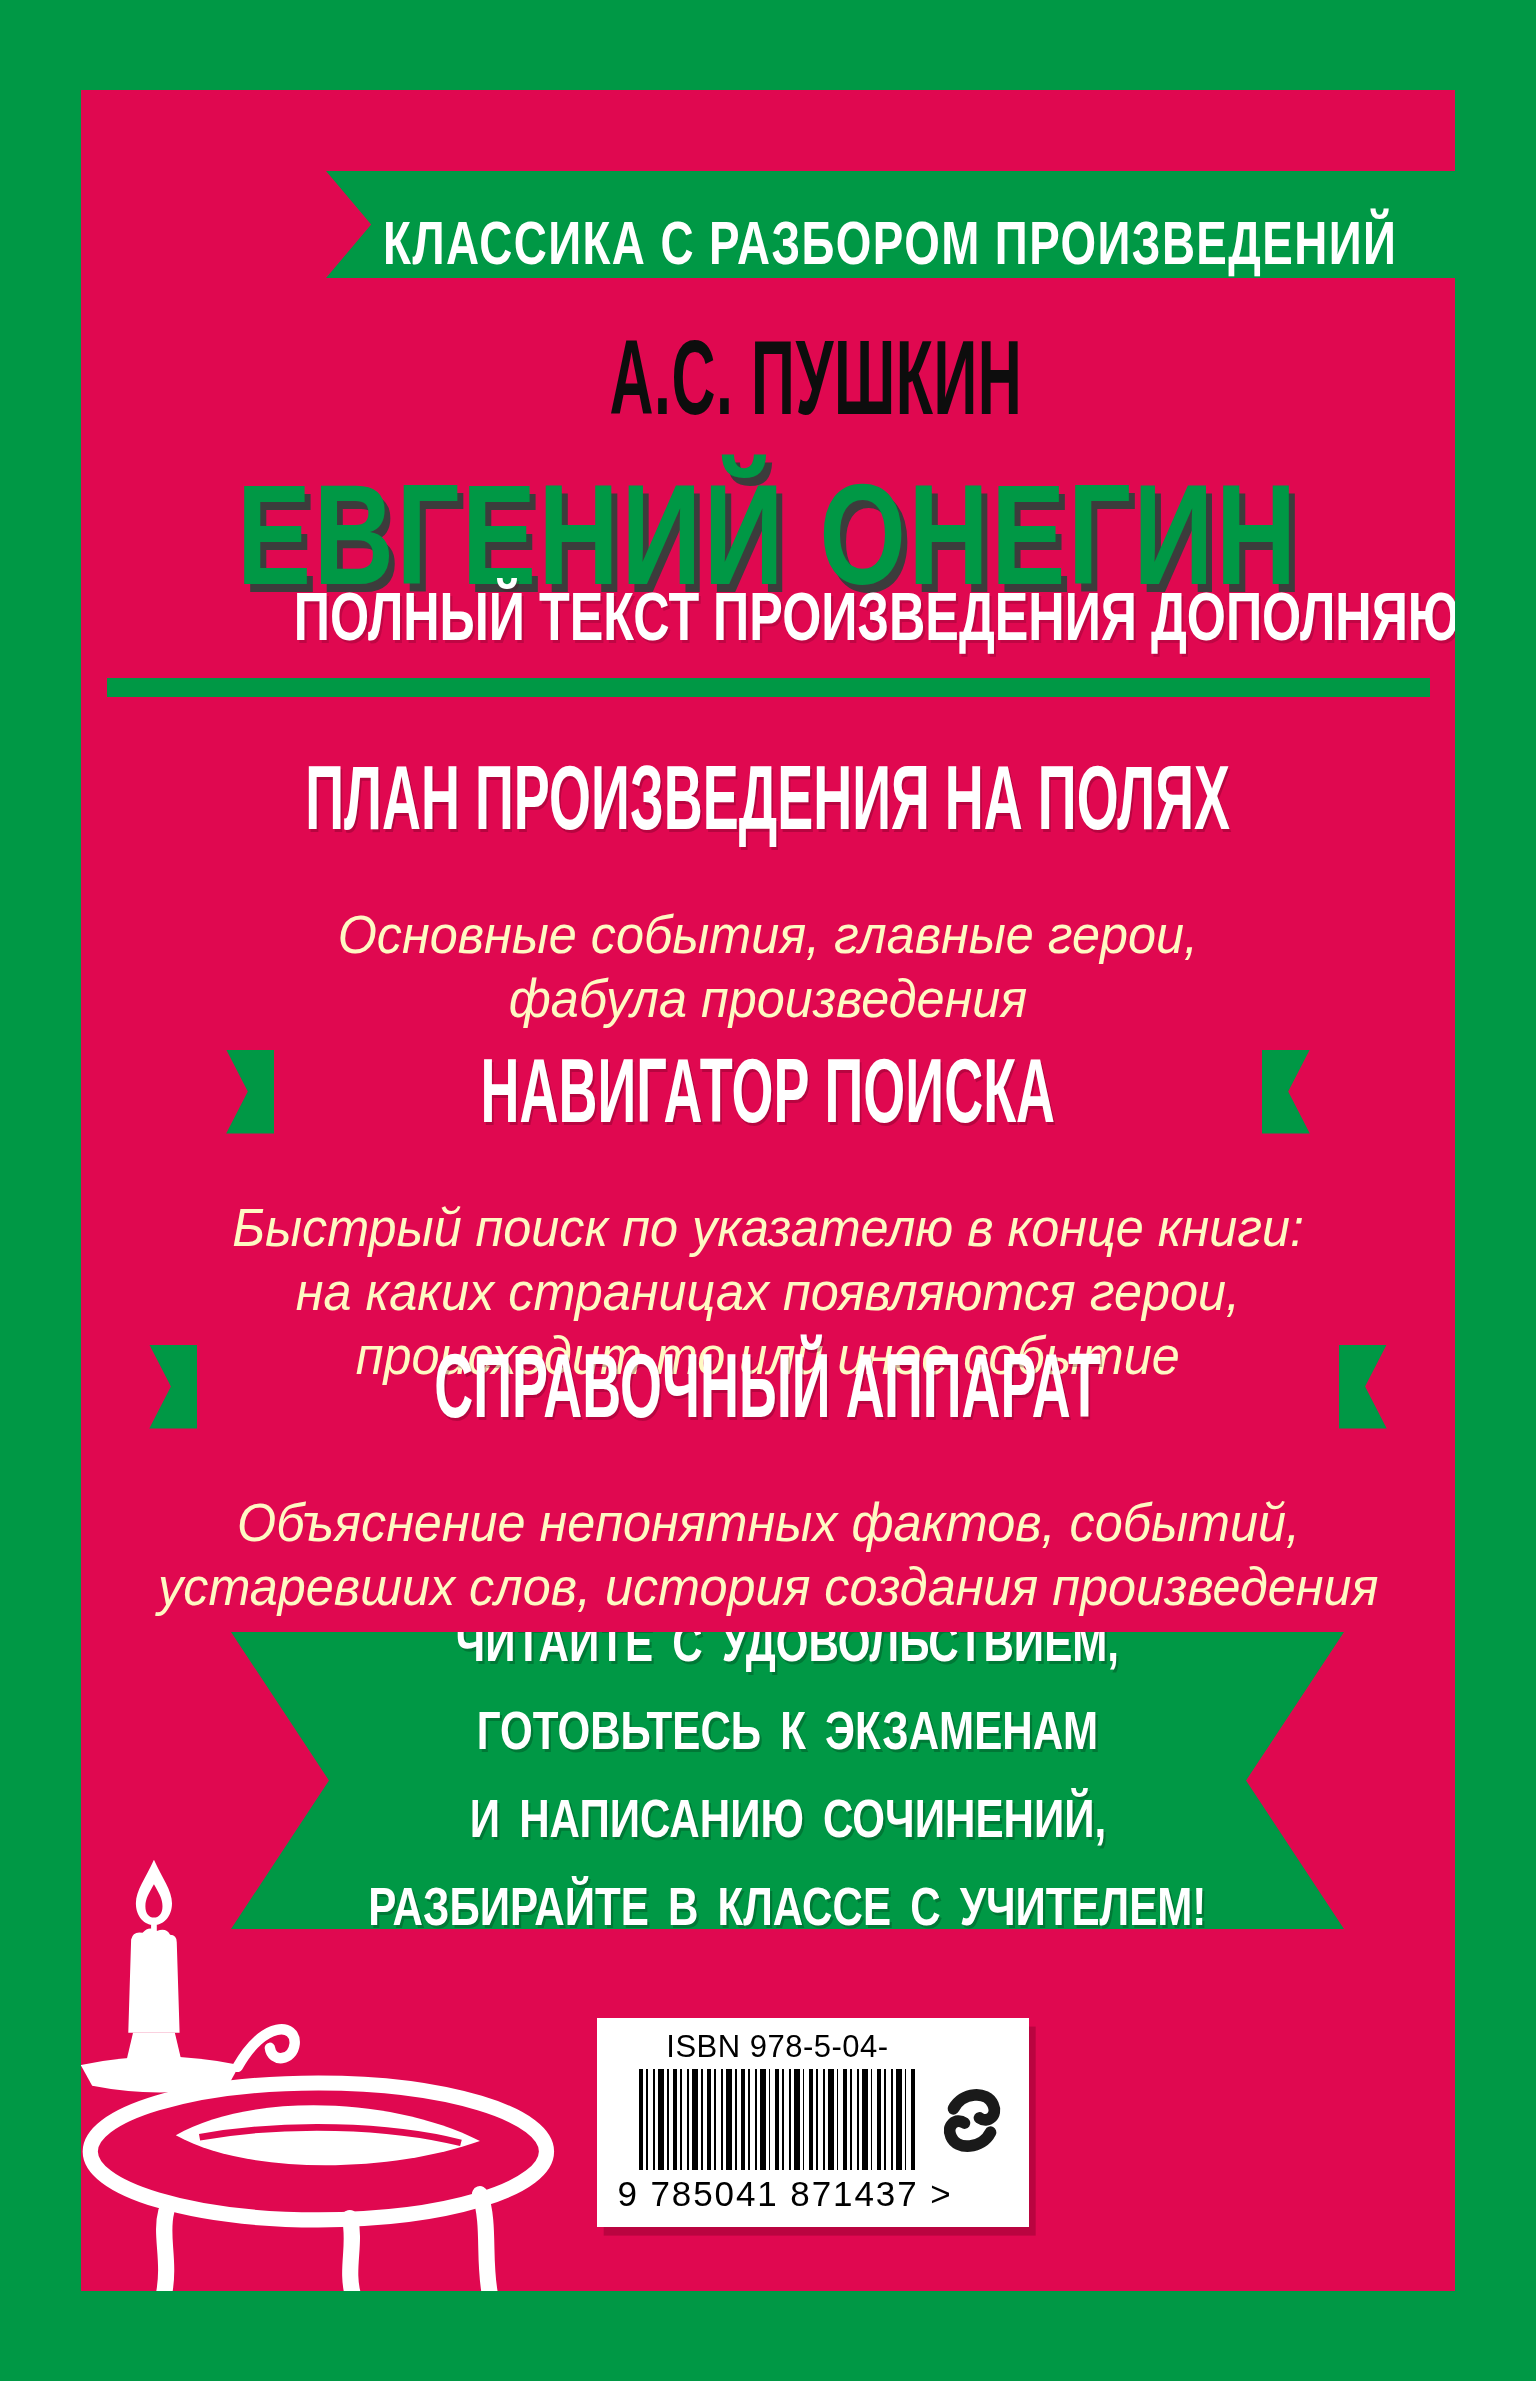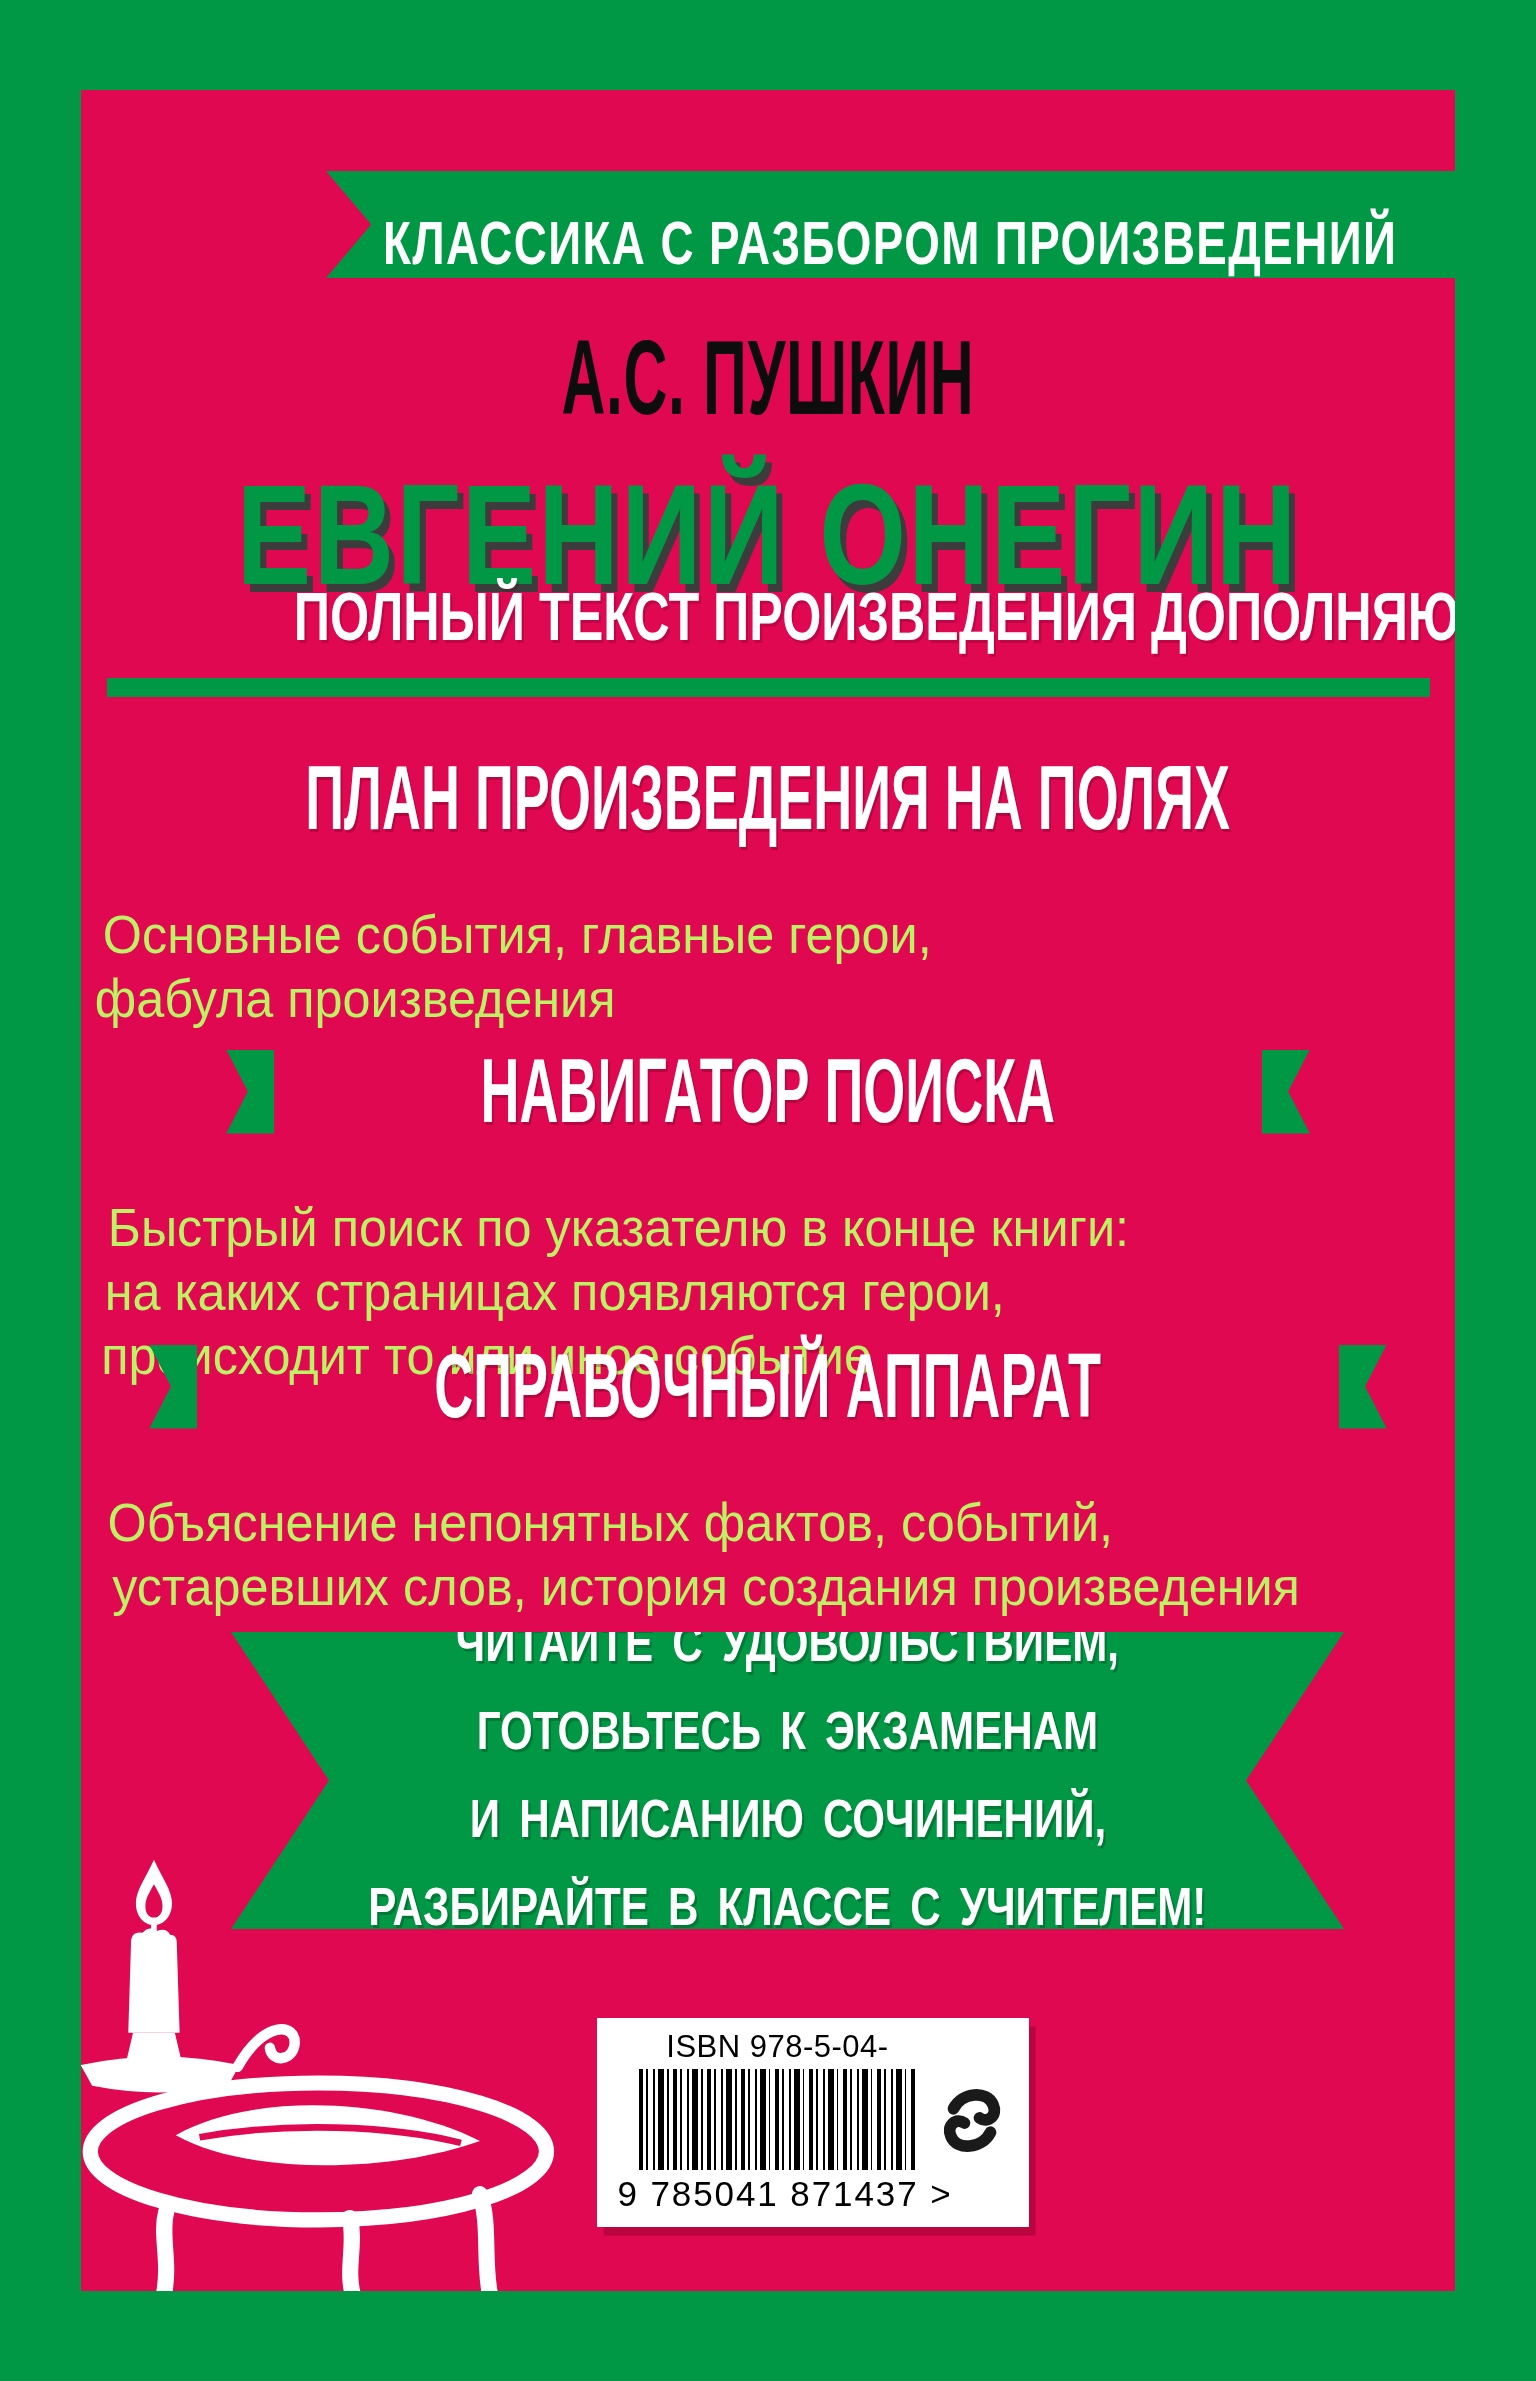--- a/index.html
+++ b/index.html
@@ -16,41 +16,41 @@
 
   
   .ribbon-top {
     position:absolute; left:245px; top:81px; width:1129px; height:107px;
     background:#009845;
     clip-path:polygon(0 0,100% 0,100% 100%,0 100%,4% 50%);
     display:flex; align-items:flex-end; justify-content:center;
   }
   .ribbon-top .cx { color:#fff; font-weight:bold; font-size:61px; transform:scaleX(.75); letter-spacing:1.9px; }
 
-  .author-row { position:absolute; top:228px; width:100%; text-align:center; }
+  .author-row { position:absolute; top:228px; width:100%; text-align:center;padding-left:48px; }
   .author-row .cx { color:#0d0d0d; font-weight:bold; font-size:105px; transform:scaleX(.58); letter-spacing:1px; }
 
   .title-row { position:absolute; top:340px; width:100%; text-align:center;margin-top:23px; }
   .title-row .cx {
     color:#009845; font-weight:bold; font-size:143px; transform:scaleX(.78);
     letter-spacing:2.9px; text-shadow:7.6px 7.6px 0 #3c3c3c;
   }
 
   .subtitle-row { position:absolute; top:487px; width:100%; text-align:center; }
   .subtitle-row .cx { color:#fff; font-weight:bold; font-size:68px; transform:scaleX(.74); text-shadow:2.9px 2.9px 0 rgba(90,0,30,.25); }
 
   .rule { position:absolute; left:26px; top:588px; width:1323px; height:19px; background:#009845; }
 
   .section { position:absolute; left:0; width:100%; }
   .sec-head { display:flex; align-items:center; justify-content:center; gap:15px; height:95px; }
   .flag { width:48px; height:84px; background:#009845; flex:0 0 auto; }
   .flag-left  { clip-path:polygon(0 0,100% 0,100% 100%,0 100%,45% 50%); }
   .flag-right { clip-path:polygon(0 0,100% 0,55% 50%,100% 100%,0 100%); }
   .sec-head .cx { color:#fff; font-weight:bold; font-size:90px; transform:scaleX(.60); text-shadow:2.9px 2.9px 0 rgba(90,0,30,.3); }
-  .sec-desc { position:absolute; width:100%; color:#bef264; }
+  .sec-desc { position:absolute; width:100%; text-align:center; color:#fef9c3;font-style:italic; }
   .sec-desc div { font-size:53px; line-height:64px; }
   .sec-desc .cx { transform:scaleX(.95); letter-spacing:0px; }
 
   
   .cta {
     position:absolute; left:150px; top:1542px; width:1113px; height:297px;
     background:#009845;
     clip-path:polygon(0 0,100% 0,91.2% 50%,100% 100%,0 100%,8.8% 50%);
     display:flex; flex-direction:column; align-items:center; justify-content:center;
   }

